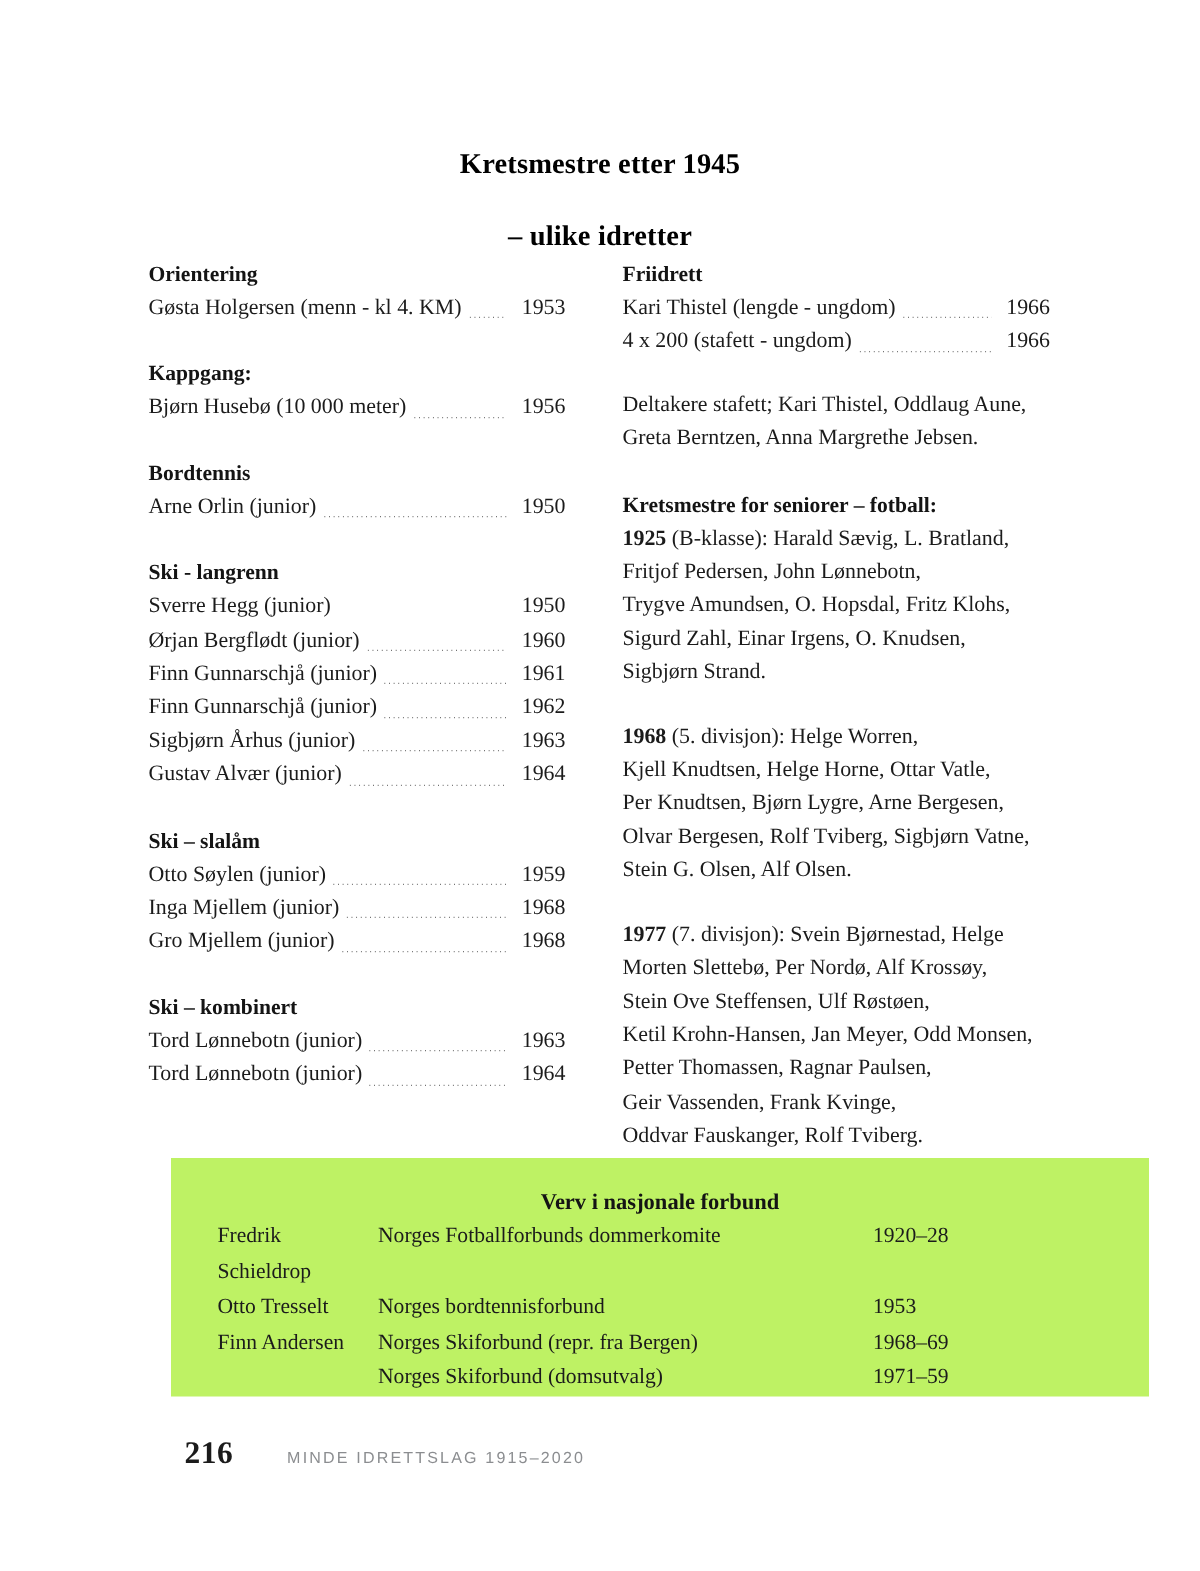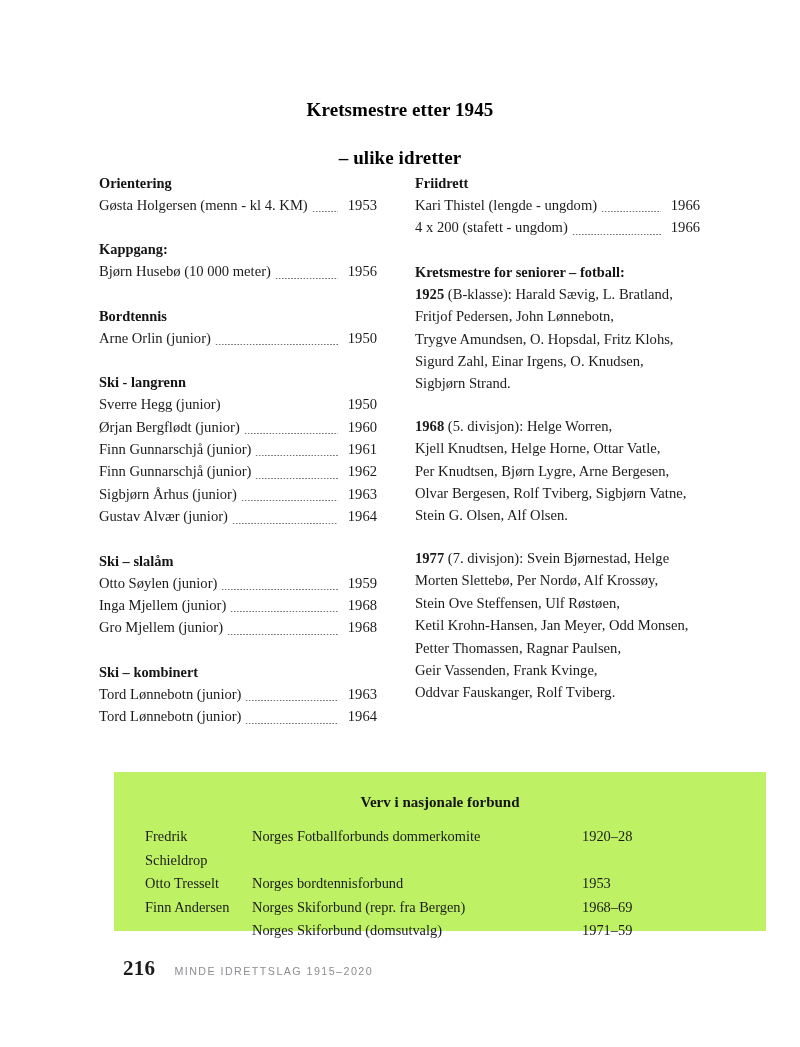--- a/index.html
+++ b/index.html
@@ -121,21 +121,20 @@
   .box-title {
     text-align: center;
     font-weight: bold;
     font-size: 15px;
     line-height: 22px;
     margin: 0;
     padding-top: 19px;
     color: #141414;
   }
   .box-table {
-    margin-top: 12px;
     font-size: 14.4px;
     line-height: 23.5px;
   }
   .box-row { display: flex; }
   .box-row .who  { flex: 0 0 138px; padding-left: 31px; box-sizing: border-box; }
   .box-row .what { flex: 0 0 330px; }
   .box-row .when { flex: 0 0 auto; }
   .sub-row .who { visibility: hidden; }
 
   
@@ -146,21 +145,21 @@
     display: flex;
     align-items: baseline;
   }
   .folio {
     font-size: 21px;
     font-weight: bold;
     color: #1b1b1b;
     letter-spacing: 0.3px;
   }
   .running-head {
-    margin-left: 19px;
+    margin-left: 36px;
     font-family: "Liberation Sans", "DejaVu Sans", sans-serif;
     font-size: 10.7px;
     letter-spacing: 1.45px;
     color: #8b8d90;
   }
 </style>
 </head>
 <body>
 
 <div class="page">
@@ -265,20 +264,24 @@
         <span class="name">Kari Thistel (lengde - ungdom)</span>
         <span class="dots"></span>
         <span class="year">1966</span>
       </div>
       <div class="row">
         <span class="name">4 x 200 (stafett - ungdom)</span>
         <span class="dots"></span>
         <span class="year">1966</span>
       </div>
 
+      <div class="para gap">
+        <div>Deltakere stafett; Kari Thistel, Oddlaug Aune,</div>
+        <div>Greta Berntzen, Anna Margrethe Jebsen.</div>
+      </div>
 
       <div class="sect-head spaced">Kretsmestre for seniorer – fotball:</div>
 
       <div class="para">
         <div><b>1925</b><span> (B-klasse): Harald Sævig, L. Bratland,</span></div>
         <div>Fritjof Pedersen, John Lønnebotn,</div>
         <div>Trygve Amundsen, O. Hopsdal, Fritz Klohs,</div>
         <div>Sigurd Zahl, Einar Irgens, O. Knudsen,</div>
         <div>Sigbjørn Strand.</div>
       </div>

